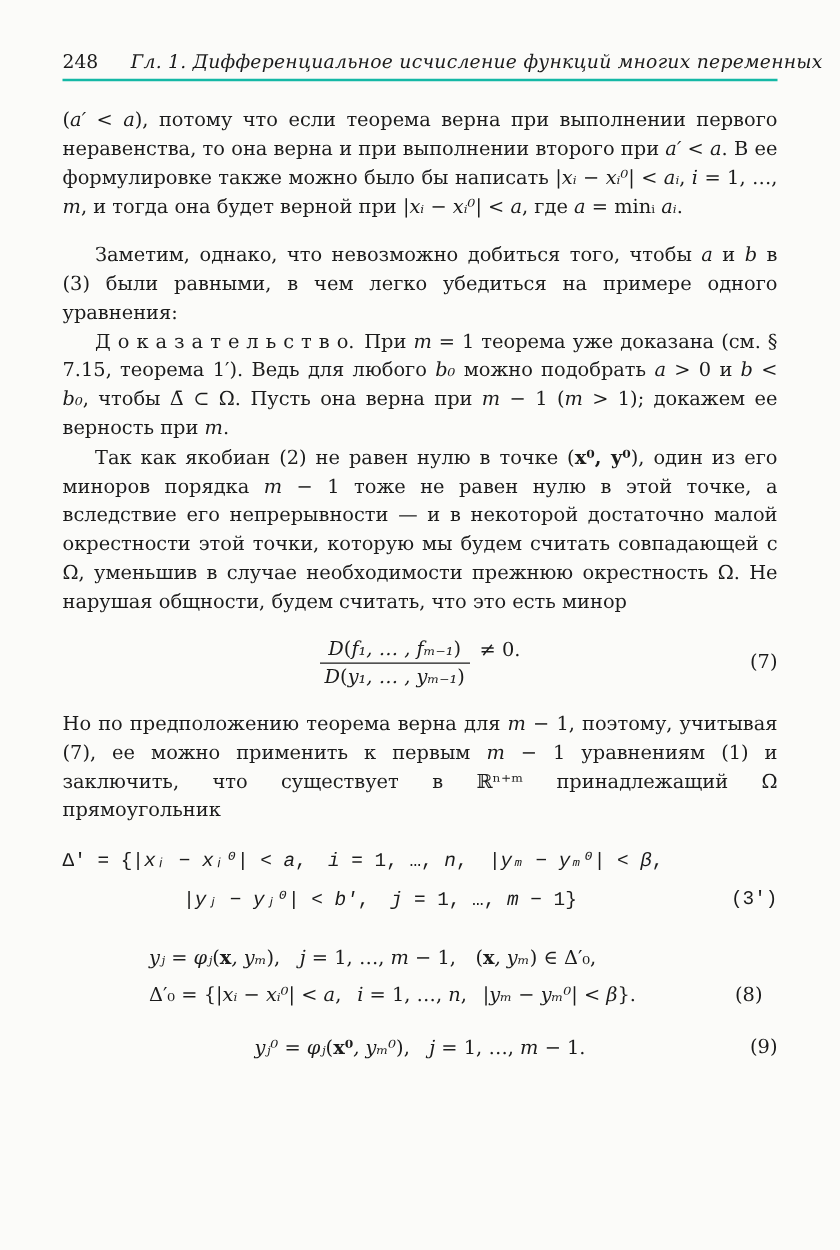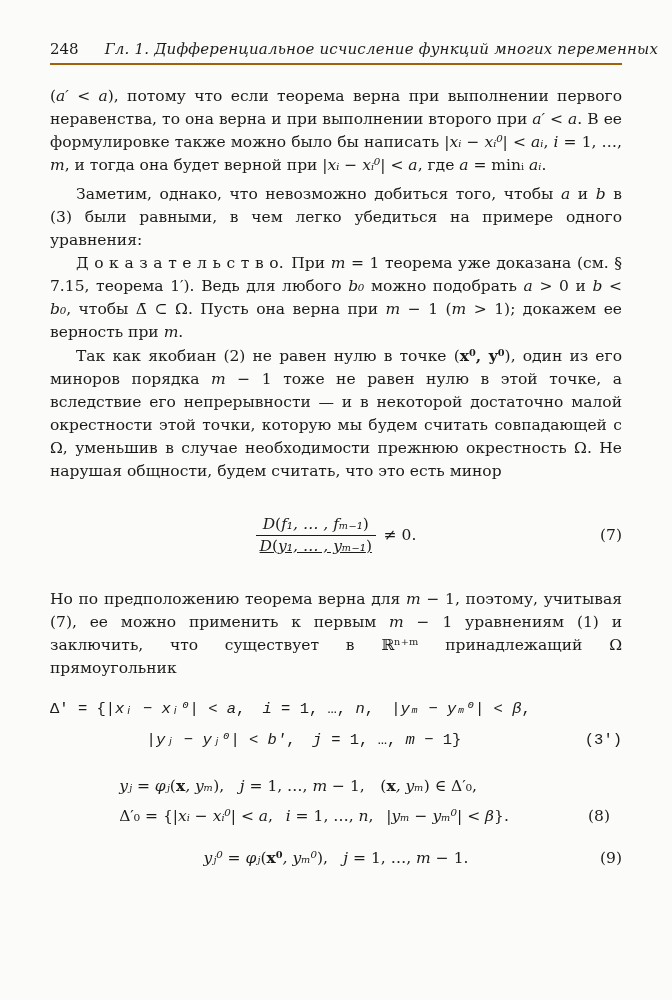--- a/index.html
+++ b/index.html
@@ -4,35 +4,35 @@
 <style>
   html,body { margin:0; padding:0; background:#fafaf8; }
   .page {
     width:672px; height:1000px; box-sizing:border-box;
     background:#fbfbf9; color:#1b1b1b; overflow:hidden;
     font-family:"DejaVu Serif","Liberation Serif",serif;
     padding:40px 50px 0 50px;
   }
   .running-head {
     display:flex; align-items:center; gap:26px;
-    border-bottom:2px solid #a16207; padding-bottom:5px; margin-bottom:20px;
+    border-bottom:2px solid #14b8a6; padding-bottom:5px; margin-bottom:20px;
     font-size:15px;
   }
   .running-head .chap { font-style:italic; white-space:nowrap; letter-spacing:0.2px; }
   .body-text { font-size:15.5px; line-height:23px; }
   .para { margin:0; text-align:justify; }
   .para.ind { text-indent:26px; }
-  .para.sp { margin-top:6px; }
+  .para.sp { margin-top:16px; }
   .i { font-style:italic; }
   .b { font-weight:700; }
   .eq { position:relative; text-align:center; margin:13px 0; padding:0 46px; }
-  .eqflex { display:flex; justify-content:center; align-items:center; margin:31px 0; }
+  .eqflex { display:flex; justify-content:center; margin:16px 0; }
   .frac { display:inline-block; text-align:center; line-height:1.35; }
   .frac .num, .frac .den { display:block; padding:0 4px; }
-  .frac .den { border-top:1.4px solid #1b1b1b;text-decoration:underline; }
+  .frac .den { border-top:1.4px solid #1b1b1b; }
   .tag { position:absolute; right:0; top:50%; transform:translateY(-50%); }
   .eqmulti { position:relative; margin:14px 0;font-family:Liberation Mono, monospace; }
   .eqmulti .l1 { text-align:left; line-height:31px; }
   .eqmulti .l2 { text-align:center; padding-right:64px; position:relative; line-height:31px; }
   .eqmulti .l2 .tag { top:50%; }
   .eqblock { position:relative; text-align:center; margin:15px 12px; padding-right:44px; }
   .eqblock .inner { display:inline-block; text-align:left; }
   .eqblock .bl1, .eqblock .bl2 { line-height:30px; }
   .eqblock .tag { top:auto; bottom:3px; transform:none; }
 </style>

